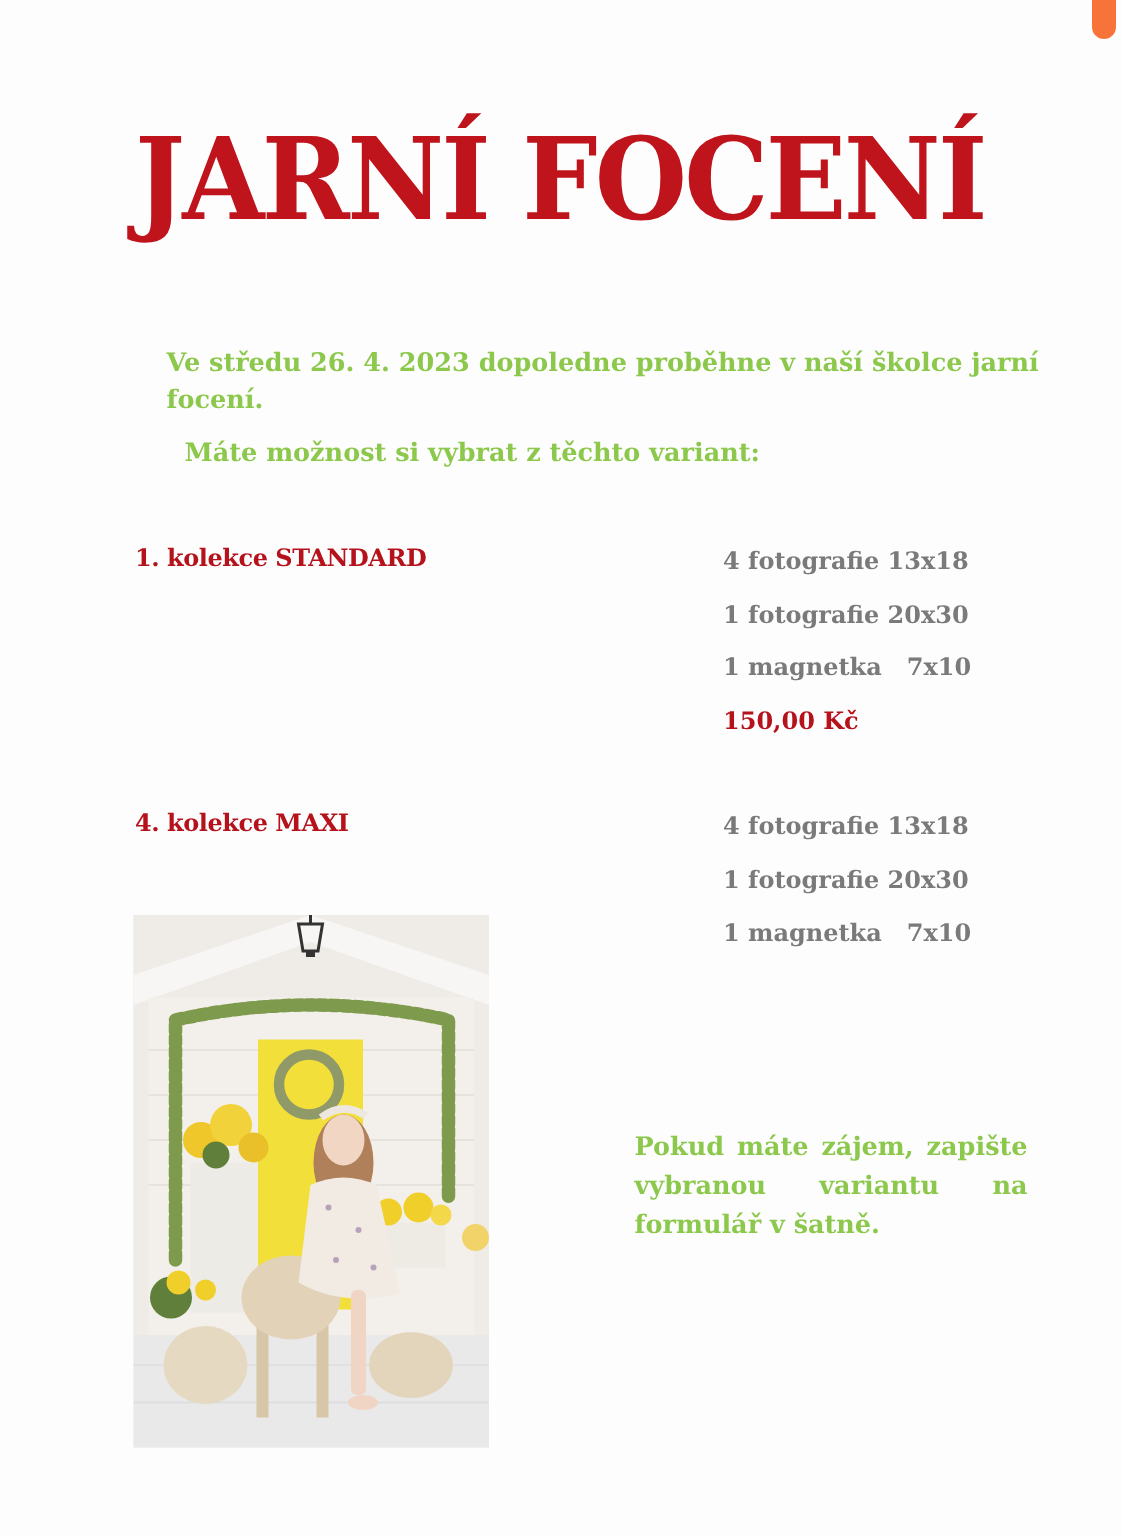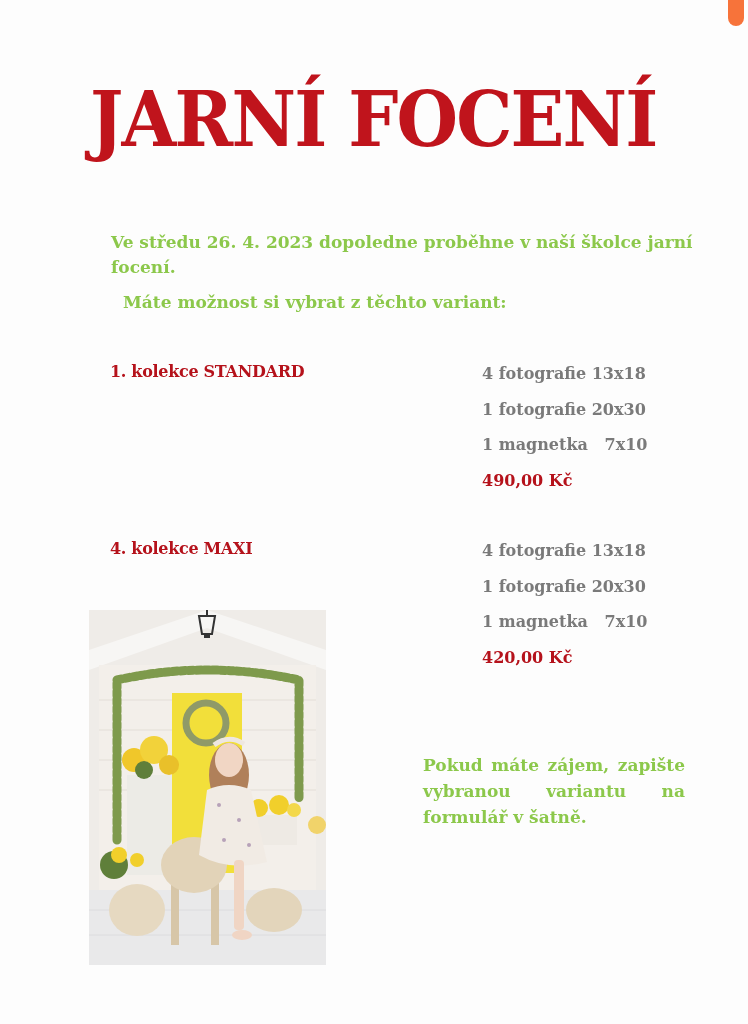--- a/index.html
+++ b/index.html
@@ -2,21 +2,21 @@
 <html><head>
 <meta charset="utf-8">
 <style>
   html,body{margin:0;padding:0;}
   body{width:748px;height:1024px;background:#fdfdfd;position:relative;overflow:hidden;font-family:"DejaVu Serif","Liberation Serif",serif;}
   .scroll-thumb{position:absolute;left:728px;top:0;width:16px;height:26px;background:#f7733a;border-radius:0 0 8px 8px;}
   .title{position:absolute;left:90px;top:70px;width:600px;font-family:"DejaVu Serif","Liberation Serif",serif;font-weight:bold;font-size:76px;letter-spacing:-2px;color:#c0141c;line-height:100px;transform:scaleX(0.93);transform-origin:left center;white-space:nowrap;}
   .green{color:#8cc84b;font-weight:bold;font-size:17px;margin-left:21px;}
   .intro{position:absolute;left:90px;top:230px;width:590px;line-height:25px;}
   .choose{position:absolute;left:102px;top:290px;line-height:25px;}
-  .coll-title{position:absolute;left:90px;color:#b5121b;font-weight:bold;font-size:16px;letter-spacing:-0.3px;margin-left:20px;}
+  .coll-title{position:absolute;left:90px;color:#b5121b;font-weight:bold;font-size:16px;letter-spacing:-0.3px;}
   .items{position:absolute;left:446px;margin-left:36px;}
   .item{color:#7a7a7a;font-weight:bold;font-size:16px;height:35.5px;line-height:24px;white-space:pre;}
   .price{color:#b5121b;font-weight:bold;font-size:16px;line-height:24px;}
   .note{position:absolute;left:402px;top:752px;width:262px;line-height:26px;text-align:justify;}
   .photo{position:absolute;left:89px;top:610px;width:237px;height:355px;overflow:hidden;background:#ece8e3;}
 </style>
 </head>
 <body>
 
 <div class="scroll-thumb"></div>
@@ -24,29 +24,28 @@
 <h1 class="title" style="margin:0;">JARNÍ FOCENÍ</h1>
 
 <div class="intro green">Ve středu 26. 4. 2023 dopoledne proběhne v naší školce jarní focení.</div>
 <div class="choose green">Máte možnost si vybrat z těchto variant:</div>
 
 <div class="coll-title" style="top:362px;">1. kolekce STANDARD</div>
 <div class="items" style="top:362px;">
   <div class="item">4 fotografie 13x18</div>
   <div class="item">1 fotografie 20x30</div>
   <div class="item">1 magnetka   7x10</div>
-  <div class="price">490,00 Kč</div>
+  <div class="price">150,00 Kč</div>
 </div>
 
 <div class="coll-title" style="top:539px;">4. kolekce MAXI</div>
 <div class="items" style="top:539px;">
   <div class="item">4 fotografie 13x18</div>
   <div class="item">1 fotografie 20x30</div>
   <div class="item">1 magnetka   7x10</div>
-  <div class="price">420,00 Kč</div>
 </div>
 
 <div class="note green">Pokud máte zájem, zapište vybranou variantu na formulář v šatně.</div>
 
 <div class="photo">
   <svg width="237" height="355" viewBox="0 0 237 355" xmlns="http://www.w3.org/2000/svg">
     <rect width="237" height="355" fill="#efece8"></rect>
 
     <polygon points="0,40 118,0 237,40 237,60 118,18 0,60" fill="#f7f6f4"></polygon>
     <rect x="10" y="55" width="217" height="240" fill="#f3efea"></rect>

